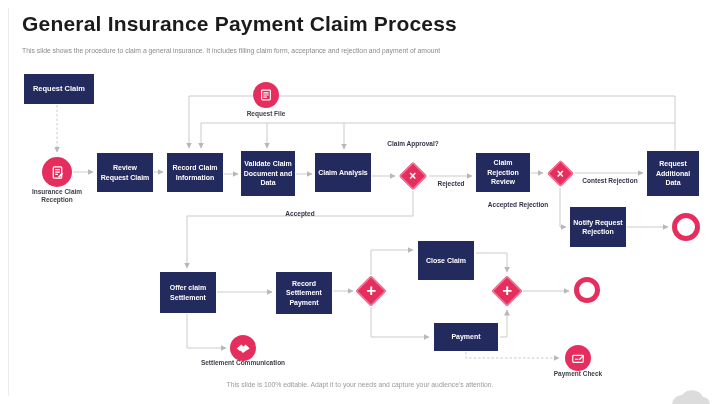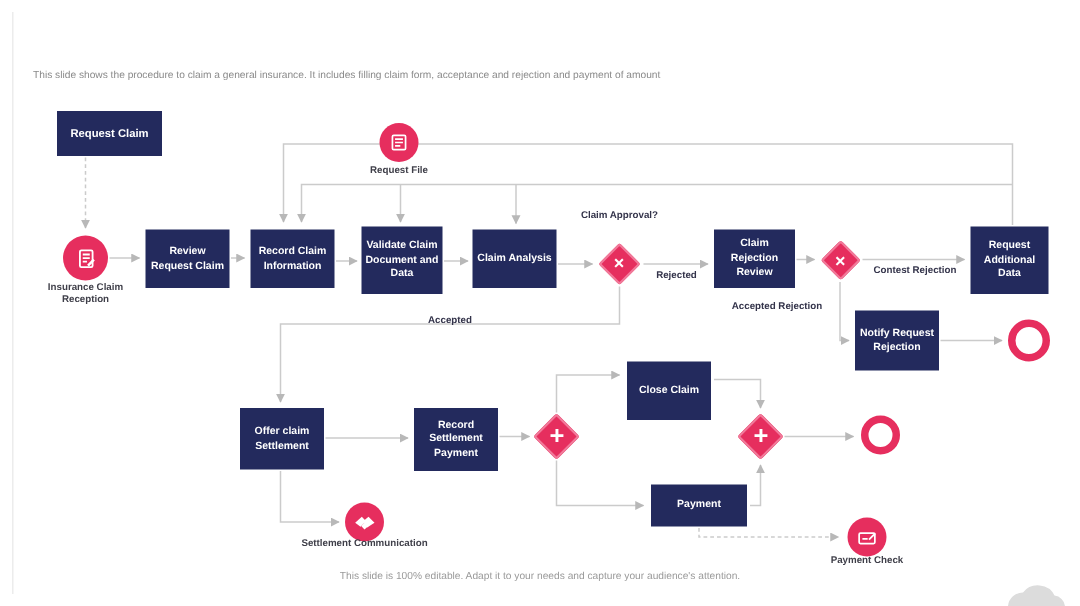--- a/index.html
+++ b/index.html
@@ -51,20 +51,21 @@
   }
   .watermark{position:absolute;left:668px;top:387px;}
 </style>
 </head>
 <body>
 
 <div class="slide">
 
   <div class="left-rule"></div>
 
+  <h1 class="title">General Insurance Payment Claim Process</h1>
   <p class="subtitle">This slide shows the procedure to claim a general insurance. It includes filling claim form, acceptance and rejection and payment of amount</p>
 
   <svg class="wires" width="720" height="404" viewBox="0 0 720 404">
     <defs>
       <marker id="arr" markerWidth="7" markerHeight="7" refX="5.5" refY="3" orient="auto" markerUnits="userSpaceOnUse">
         <path d="M0,0 L6,3 L0,6 Z" fill="#b8b8b8"></path>
       </marker>
     </defs>
     <g fill="none" stroke="#cbcbcb" stroke-width="1" marker-end="url(#arr)">
       <path d="M73,172 H93"></path>
@@ -88,21 +89,21 @@
       <path d="M476,253 H507 V272"></path>
       <path d="M371,307 V337 H429"></path>
       <path d="M500,337 H507 V310"></path>
       <path d="M523,291 H569"></path>
       <path d="M187,314 V348 H226"></path>
       <path d="M57,105 V152" stroke-dasharray="2.5,2"></path>
       <path d="M466,352 V358 H559" stroke-dasharray="2.5,2"></path>
     </g>
   </svg>
 
-  <div class="node" style="left:38px;top:74px;width:70px;height:30px;font-size:7.5px;">Request Claim</div>
+  <div class="node" style="left:24px;top:74px;width:70px;height:30px;font-size:7.5px;">Request Claim</div>
   <div class="node" style="left:97px;top:153px;width:56px;height:39px;">Review Request Claim</div>
   <div class="node" style="left:167px;top:153px;width:56px;height:39px;">Record Claim Information</div>
   <div class="node" style="left:241px;top:151px;width:54px;height:45px;">Validate Claim Document and Data</div>
   <div class="node" style="left:315px;top:153px;width:56px;height:39px;">Claim Analysis</div>
   <div class="node" style="left:476px;top:153px;width:54px;height:39px;">Claim Rejection Review</div>
   <div class="node" style="left:647px;top:151px;width:52px;height:45px;">Request Additional Data</div>
   <div class="node" style="left:570px;top:207px;width:56px;height:40px;">Notify Request Rejection</div>
   <div class="node" style="left:160px;top:272px;width:56px;height:41px;">Offer claim Settlement</div>
   <div class="node" style="left:276px;top:272px;width:56px;height:42px;">Record Settlement Payment</div>
   <div class="node" style="left:418px;top:241px;width:56px;height:39px;">Close Claim</div>

